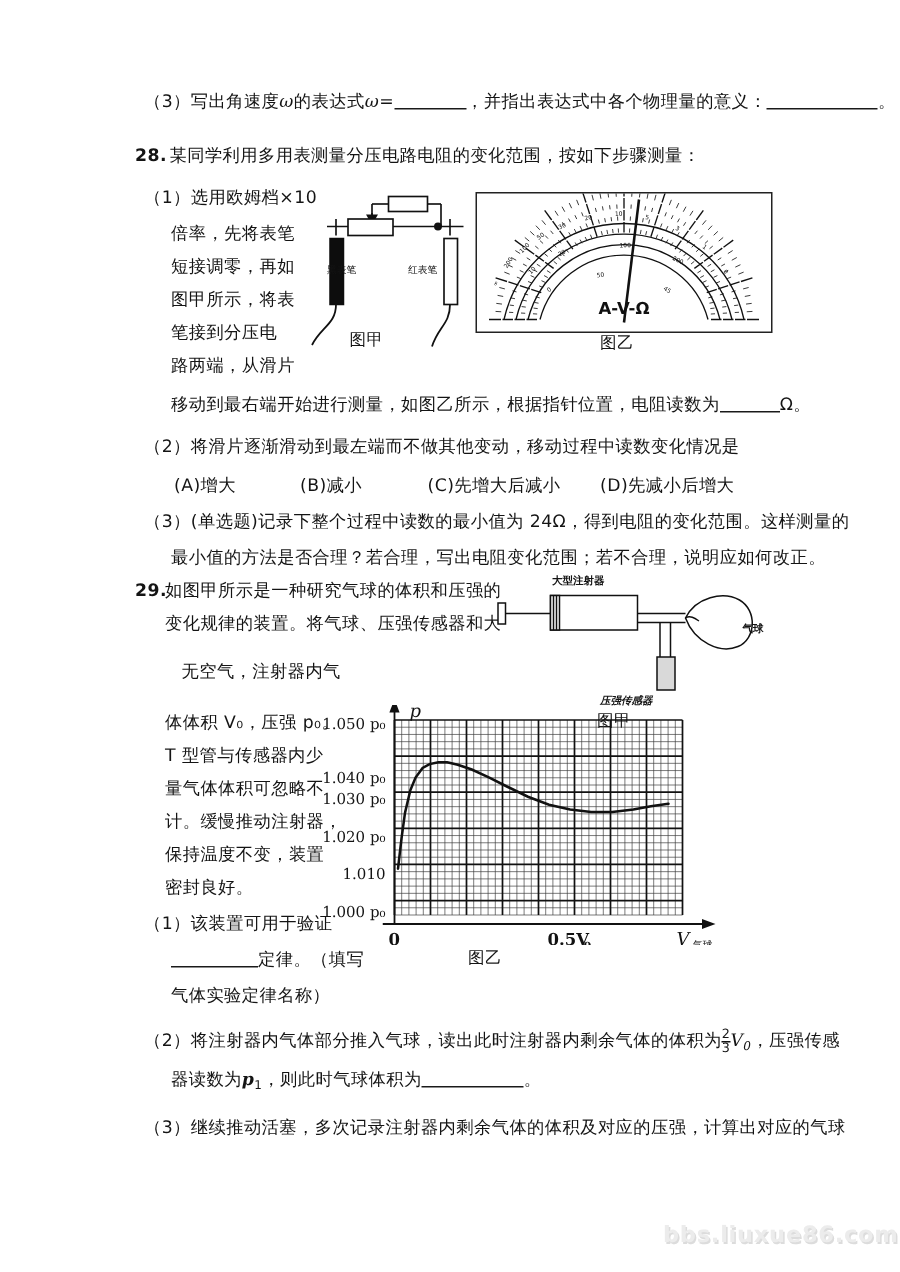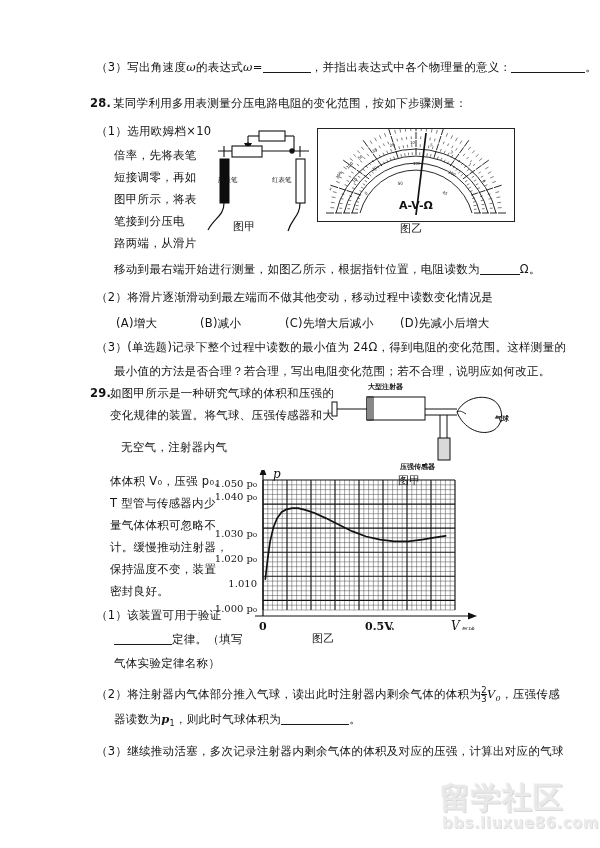--- a/index.html
+++ b/index.html
@@ -415,28 +415,28 @@
         <line x1="117" y1="25" x2="117" y2="48"></line>
         <line x1="110" y1="25" x2="127" y2="25"></line>
 
         <path d="M127,22 C134,8 152,4 163,10 C175,17 174,36 162,41 C150,46 133,38 127,22 Z" fill="#fff"></path>
         <path d="M127,22 C130,20 133,22 136,24" stroke-width="0.9"></path>
       </g>
 
       <rect x="108" y="48" width="12" height="22" fill="#d9d9d9" stroke="#111" stroke-width="1"></rect>
     </svg>
     <div style="position:absolute;left:38px;top:-8px;font-size:7px;font-weight:bold;">大型注射器</div>
-    <div style="position:absolute;left:70px;top:72px;font-size:7px;font-weight:bold;">压强传感器</div>
+    <div style="position:absolute;left:70px;top:72px;font-size:7px;font-weight:bold;font-style:italic;">压强传感器</div>
     <div style="position:absolute;left:165px;top:24px;font-size:7px;font-weight:bold;">气球</div>
   </div>
   <div class="txt cn" style="left:398px;top:474px;font-size:11px;">图甲</div>
 
   <div class="ylabels">
     <div class="ylab" style="top:8px;">1.050 p₀</div>
-    <div class="ylab" style="top:21px;">1.040 p₀</div>
+    <div class="ylab" style="top:44px;">1.040 p₀</div>
     <div class="ylab" style="top:58px;">1.030 p₀</div>
     <div class="ylab" style="top:83px;">1.020 p₀</div>
     <div class="ylab" style="top:108px;">1.010</div>
     <div class="ylab" style="top:133px;">1.000 p₀</div>
   </div>
 
   <div class="graph">
     <svg width="230" height="160" viewBox="0 0 230 160">
 
       <g id="minorgrid" stroke="#3a3a3a" stroke-width="0.45">
@@ -526,17 +526,16 @@
       <text x="196" y="160" font-size="12" font-style="italic" fill="#111" font-family="DejaVu Serif, serif">V</text>
       <text x="207" y="162" font-size="6.5" fill="#111" font-family="DejaVu Sans, sans-serif">气球</text>
       <text x="4" y="160" font-size="11" fill="#111" font-weight="bold" font-family="DejaVu Serif, serif">0</text>
       <text x="110" y="160" font-size="11" fill="#111" font-weight="bold" font-family="DejaVu Serif, serif">0.5V</text>
       <text x="134" y="163" font-size="7.5" fill="#111" font-weight="bold" font-family="DejaVu Serif, serif">0</text>
     </svg>
   </div>
   <div class="txt cn" style="left:312px;top:632px;font-size:11px;">图乙</div>
 
   <div class="wm">
-    <div class="wm-cn">留学社区</div>
     <div class="wm-url">bbs.liuxue86.com</div>
   </div>
 
 </div>
 
 </body></html>

